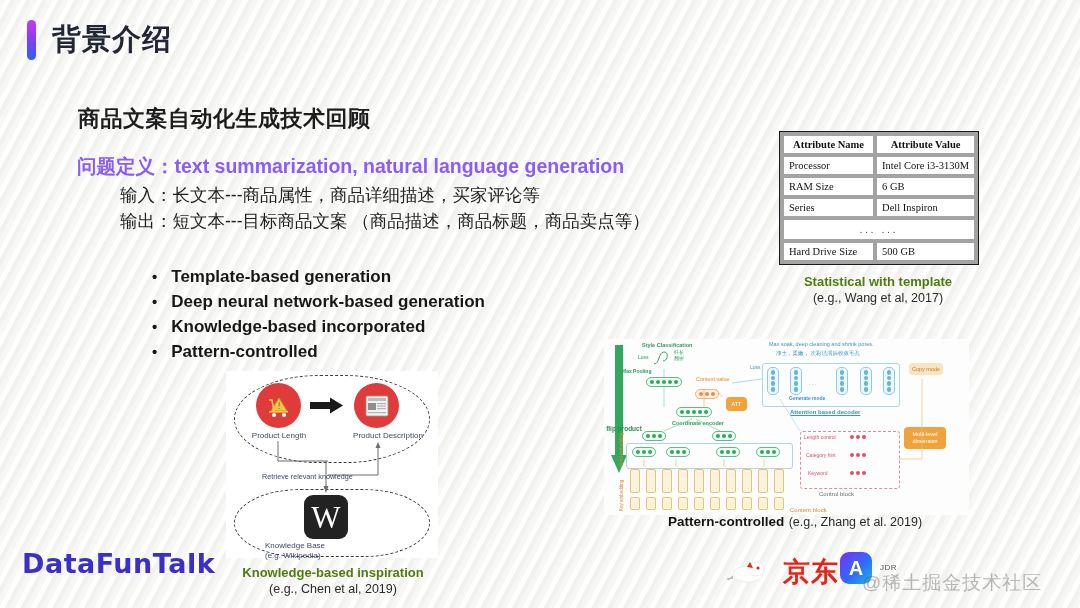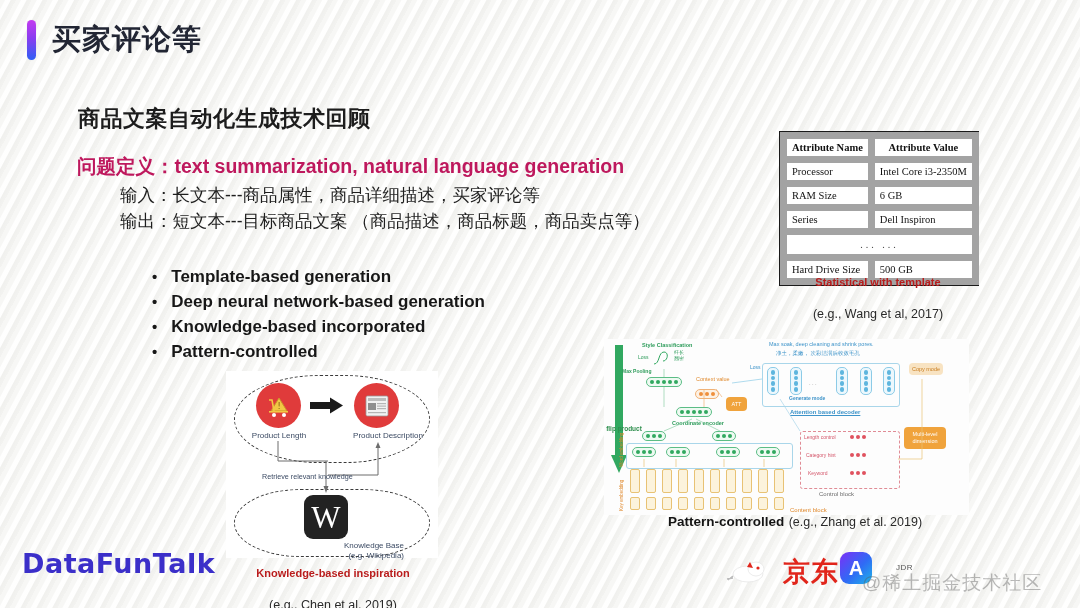--- a/index.html
+++ b/index.html
@@ -41,21 +41,21 @@
   }
 
   
   .headline {
     position: absolute; left: 78px; top: 104px;
     font-size: 22px; font-weight: bold; color: #1d1d1d;
     letter-spacing: .5px;
   }
   .probdef {
     position: absolute; left: 77px; top: 153px;
-    font-size: 19.5px; font-weight: bold; color: #be185d;
+    font-size: 19.5px; font-weight: bold; color: #8b5cf6;
     white-space: nowrap;
   }
   .io-line {
     position: absolute; left: 120px;
     font-size: 17.5px; color: #1f1f1f; white-space: nowrap;
   }
   .io-line.l1 { top: 183px; }
   .io-line.l2 { top: 209px; }
 
   
@@ -73,40 +73,40 @@
   
   .table-wrap {
     position: absolute; left: 779px; top: 131px;
     width: 198px;
     background: #fff;
     border: 1.2px solid #1a1a1a;
     font-family: "Liberation Serif", "DejaVu Serif", serif;
   }
   table.attr { border-collapse: collapse; width: 100%; }
   table.attr th, table.attr td {
-    border: 7px solid #a3a3a3;
+    border: 4px solid #a3a3a3;
     padding: 2px 5px;
     font-size: 10.5px;
     color: #111;
     text-align: left;
     line-height: 13px;
     white-space: nowrap;
     margin-left: 6px;
   }
   table.attr th { font-weight: bold; text-align: center; font-size: 10.5px; }
   table.attr td.colname { width: 92px; }
   table.attr tr.ellipsis td {
     text-align: center; font-size: 10px; color: #444;
     letter-spacing: 3px; padding: 3px 0;
   }
   .cap {
     position: absolute; text-align: center; line-height: 16px;
   }
-  .cap .cap-main { font-size: 11px; font-weight: bold; color: #b91c1c; display: block; }
-  .cap .cap-sub  { font-size: 12.5px; color: #2a2a2a; display: block; margin-top: 16px; }
+  .cap .cap-main { font-size: 13px; font-weight: bold; color: #4d7c0f; display: block; }
+  .cap .cap-sub  { font-size: 12.5px; color: #2a2a2a; display: block; }
   .cap-table { left: 760px; top: 274px; width: 236px; }
 
   
   .kb-fig {
     position: absolute; left: 226px; top: 371px;
     width: 212px; height: 187px;
     background: #ffffff;
   }
   .kb-pill {
     position: absolute; left: 8px; width: 196px;
@@ -140,22 +140,22 @@
   }
   .wiki-box {
     position: absolute; left: 78px; top: 124px;
     width: 44px; height: 44px; border-radius: 9px;
     background: #222222;
     display: flex; align-items: center; justify-content: center;
     color: #fff; font-family: "Liberation Serif", "DejaVu Serif", serif;
     font-size: 31px; line-height: 1;
   }
   .kb-lbl2 {
-    position: absolute; left: 10px; top: 170px; width: 168px;
-    text-align: right; font-size: 8px; color: #3b4a63; line-height: 10px;
+    position: absolute; left: 39px; top: 170px; width: 168px;
+    text-align: left; font-size: 8px; color: #3b4a63; line-height: 10px;
   }
   .cap-kb { left: 222px; top: 565px; width: 222px; }
 
   
   .pc-fig {
     position: absolute; left: 604px; top: 339px;
     width: 365px; height: 176px;
     background: #fdfdfd;
     overflow: hidden;
   }
@@ -207,35 +207,35 @@
   .jd-text { font-size: 27px; font-weight: bold; color: #e1251b; letter-spacing: 1px; }
   .jdr-logo { position: absolute; left: 840px; top: 552px; display: flex; align-items: center; gap: 8px; }
   .jdr-badge {
     width: 32px; height: 32px; border-radius: 9px;
     background: linear-gradient(135deg, #7b2ff7 0%, #2f6bf5 55%, #1fb6e8 100%);
     display: flex; align-items: center; justify-content: center;
     color: #fff; font-size: 20px; font-weight: bold;
   }
   .jdr-lines { display: flex; flex-direction: column; line-height: 1.05; }
   .jdr-main { font-size: 16.5px; font-weight: bold; color: #1a1a1a; letter-spacing: .5px; }
-  .jdr-sub  { font-size: 8px; color: #555; letter-spacing: .5px; margin-left: 16px; }
+  .jdr-sub  { font-size: 8px; color: #555; letter-spacing: .5px; }
   .watermark {
     position: absolute; left: 862px; top: 570px;
     font-size: 19px; color: rgba(90,90,90,.42);
     letter-spacing: 1px; white-space: nowrap;
   }
 </style>
 </head>
 <body>
 
 <div class="slide">
 
   <div class="title-row">
     <div class="title-bar"></div>
-    <div class="title-text">买家评论等</div>
+    <div class="title-text">背景介绍</div>
   </div>
 
   <div class="headline">商品文案自动化生成技术回顾</div>
 
   <div class="probdef">问题定义：text summarization, natural language generation</div>
   <div class="io-line l2">输出：短文本---目标商品文案 （商品描述，商品标题，商品卖点等）</div>
   <div class="io-line l1">输入：长文本---商品属性，商品详细描述，买家评论等</div>
 
   <ul class="bullets">
     <li>
@@ -258,21 +258,21 @@
 
   <div class="table-wrap">
     <table class="attr">
       <tbody>
           <tr>
         <th class="colname">Attribute Name</th>
         <th>Attribute Value</th>
       </tr>
       <tr>
         <td class="colname">Processor</td>
-        <td>Intel Core i3-2350M</td>
+        <td>Intel Core i3-3130M</td>
       </tr>
       <tr>
         <td class="colname">RAM Size</td>
         <td>6 GB</td>
       </tr>
       <tr>
         <td class="colname">Series</td>
         <td>Dell Inspiron</td>
       </tr>
       <tr class="ellipsis">

